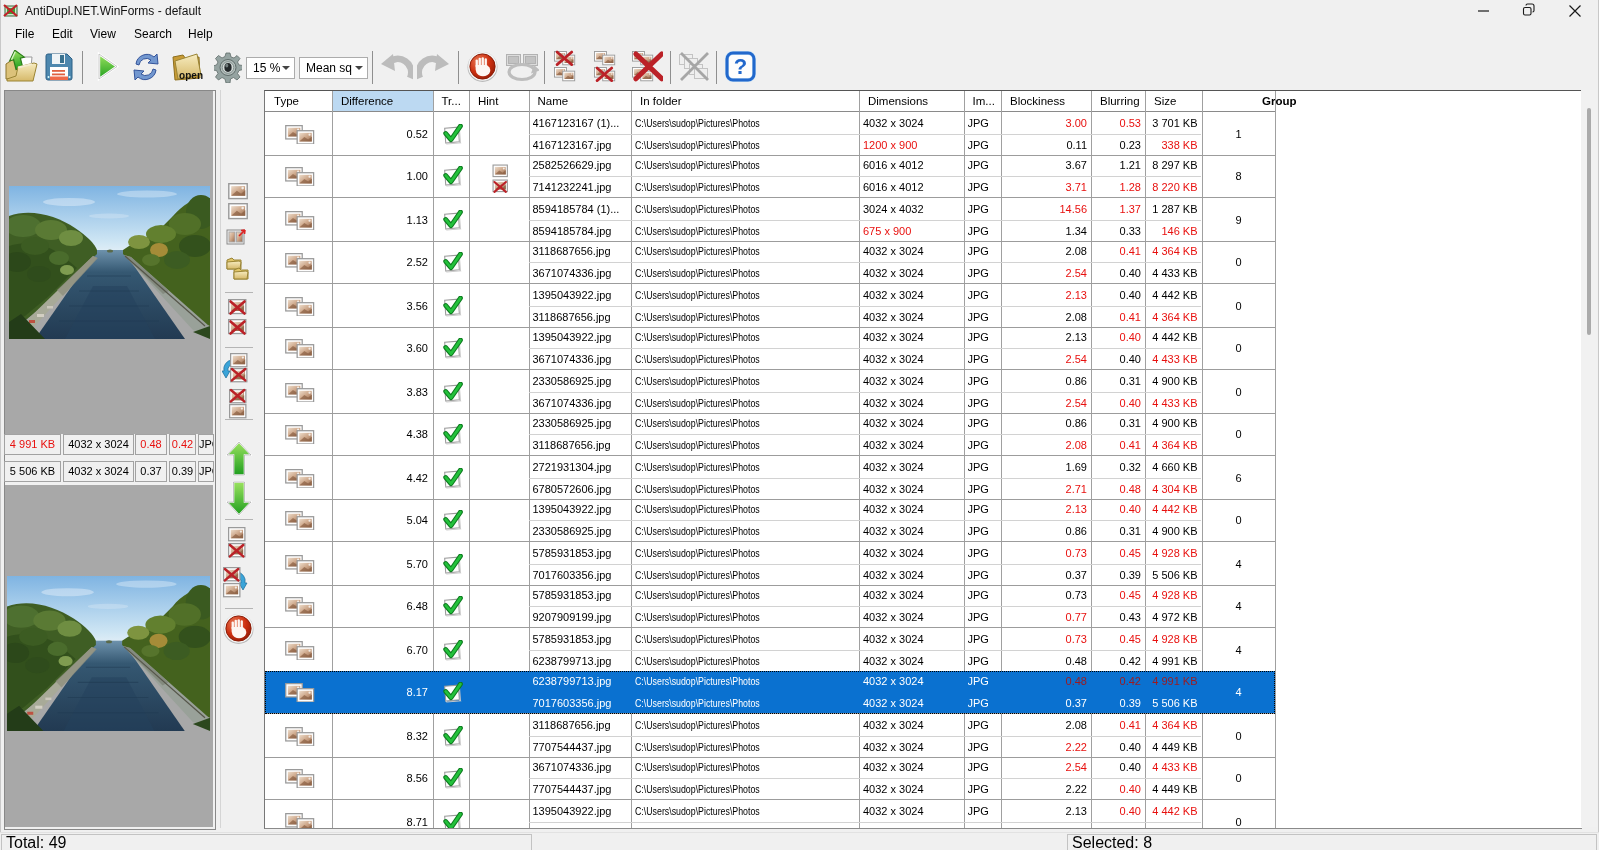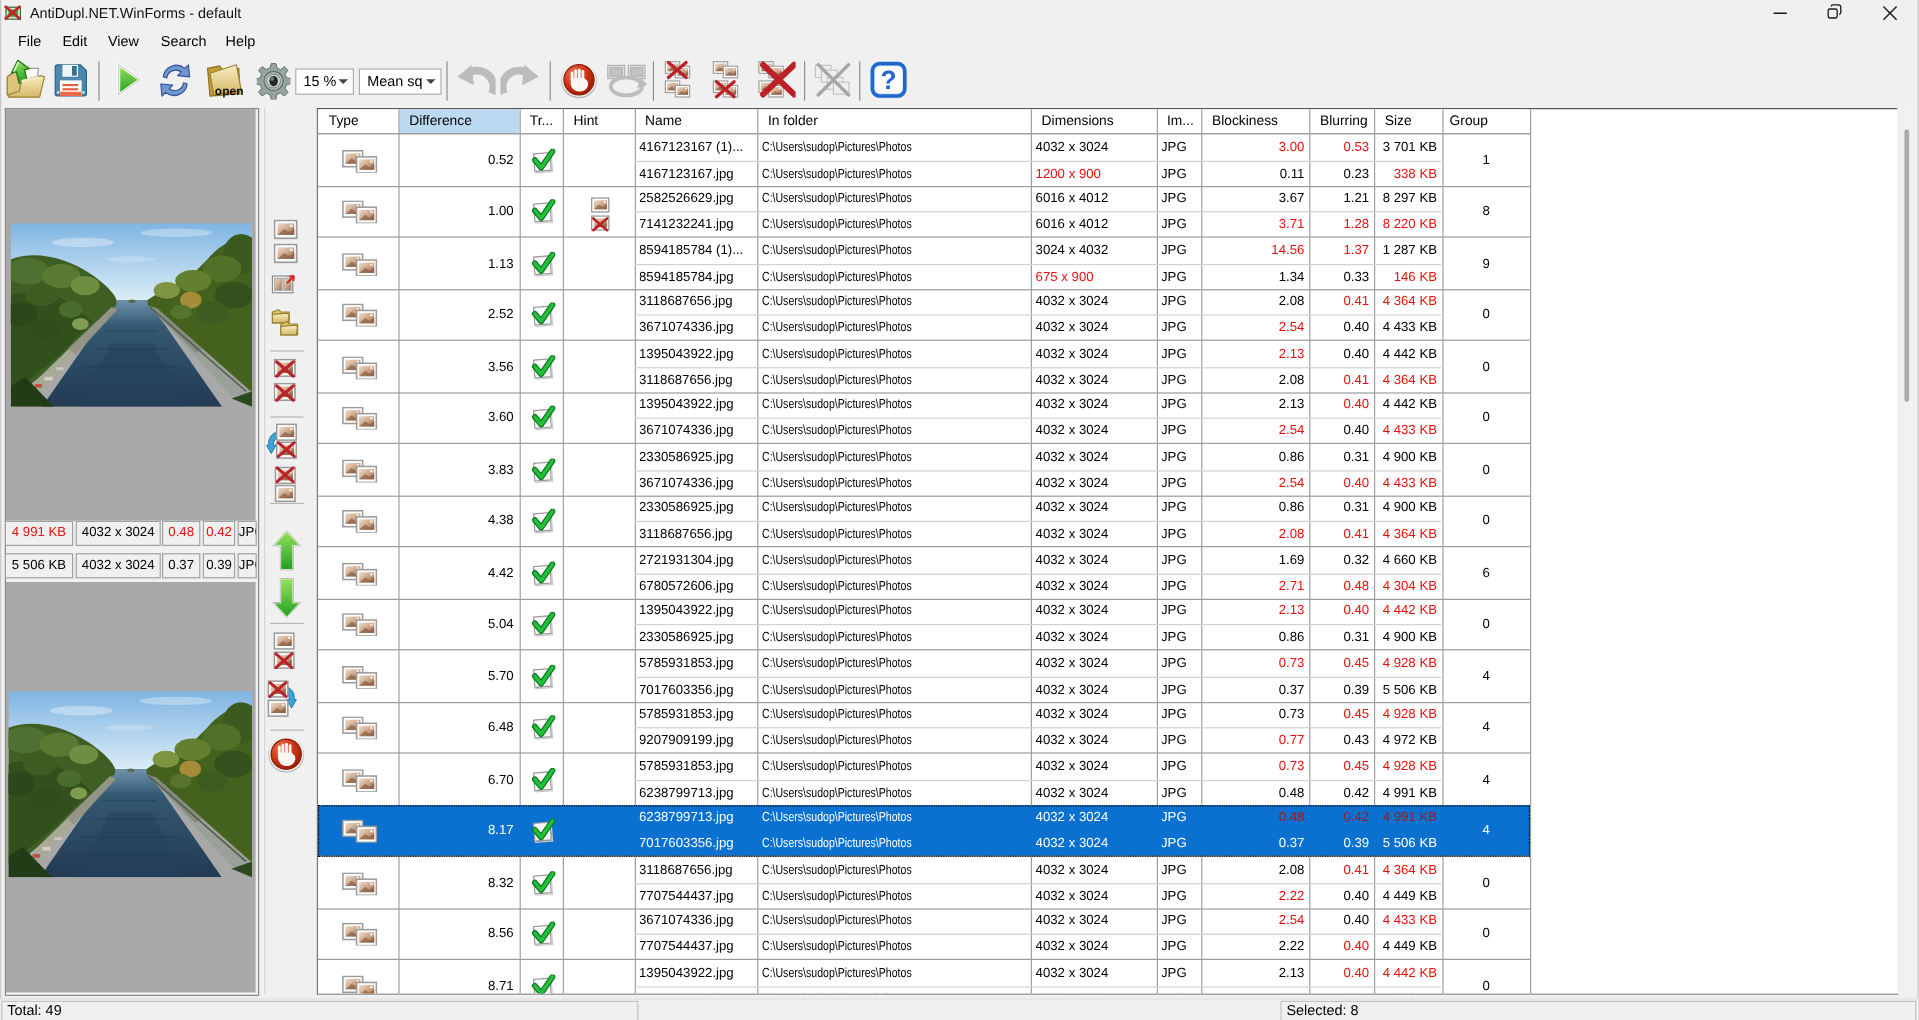--- a/index.html
+++ b/index.html
@@ -23,21 +23,21 @@
 .ct{position:absolute;font-size:11px;line-height:21px;height:21px;white-space:nowrap;overflow:hidden}
 .rt{text-align:right}
 .red{color:#e8100e}
 .pa{transform:scaleX(0.8);transform-origin:0 50%}
 .grp .diff{position:absolute;left:67px;width:96px;top:0;height:43px;line-height:43px;text-align:right;font-size:11px}
 .grp .gn{position:absolute;left:937px;width:73px;top:0;height:43px;line-height:43px;text-align:center;font-size:11px}
 .sel{background:#0a71d0;color:#fff}
 .sel .red{color:#9d1a1f}
 .selb{position:absolute;left:0px;top:0px;width:1008px;height:41px;border:1px dotted #000;z-index:3}
 #sbar{position:absolute;left:0;top:832px;width:1599px;height:18px;background:#f0f0f0;border-top:1px solid #e2e2e2}
-.sp{position:absolute;top:1px;height:15px;border:1px solid #c3c3c3;font-size:12px;line-height:15px;padding-left:4px;background:#f0f0f0}
+.sp{position:absolute;top:1px;height:15px;border:1px solid #c3c3c3;font-size:16px;line-height:15px;padding-left:4px;background:#f0f0f0}
 </style></head><body>
 
 <svg width="0" height="0" style="position:absolute">
     <defs>
 <linearGradient id="ph" x1="0" y1="0" x2="1" y2="1">
  <stop offset="0" stop-color="#ecdccb"></stop>
         <stop offset="0.5" stop-color="#cfa98c"></stop>
         <stop offset="1" stop-color="#96684b"></stop>
 </linearGradient>
 <linearGradient id="wat" x1="0" y1="0" x2="0" y2="1">
@@ -455,21 +455,21 @@
     <div class="hd" style="left:68px;width:91.5px;background:#bcd9f2;">Difference</div>
     <div class="hd" style="left:168.5px;width:27.5px;">Tr...</div>
     <div class="hd" style="left:205px;width:50.5px;">Hint</div>
     <div class="hd" style="left:264.5px;width:93.5px;">Name</div>
     <div class="hd" style="left:367px;width:219px;">In folder</div>
     <div class="hd" style="left:595px;width:95.5px;">Dimensions</div>
     <div class="hd" style="left:699.5px;width:28.5px;">Im...</div>
     <div class="hd" style="left:737px;width:81px;">Blockiness</div>
     <div class="hd" style="left:827px;width:45px;">Blurring</div>
     <div class="hd" style="left:881px;width:47.5px;">Size</div>
-    <div class="hd" style="left:935px;width:64.5px;">Group</div>
+    <div class="hd" style="left:989px;width:64.5px;font-weight:bold;">Group</div>
     <div id="hdb"></div>
     <div class="vl" style="left:67px"></div>
     <div class="vl" style="left:167.5px"></div>
     <div class="vl" style="left:204px"></div>
     <div class="vl" style="left:263.5px"></div>
     <div class="vl" style="left:366px"></div>
     <div class="vl" style="left:594px"></div>
     <div class="vl" style="left:698.5px"></div>
     <div class="vl" style="left:736px"></div>
     <div class="vl" style="left:826px"></div>

